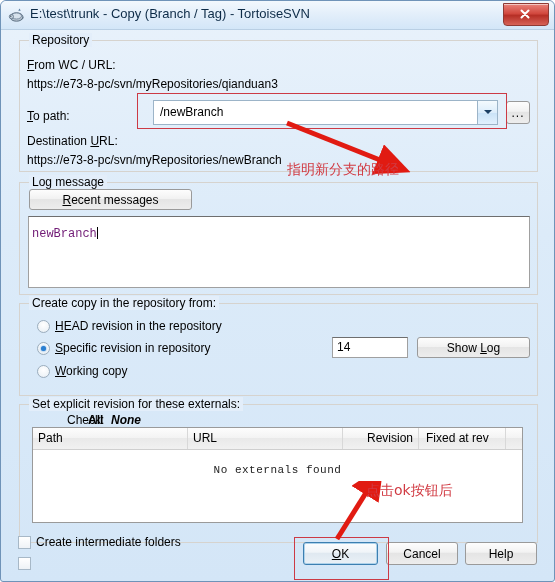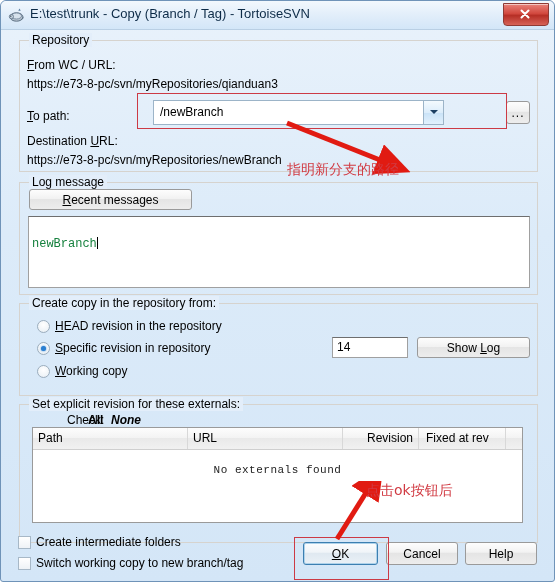--- a/index.html
+++ b/index.html
@@ -140,21 +140,21 @@
     text-align:center;
     font-family:"Liberation Mono",monospace;font-size:11px;
     color:#222;letter-spacing:.5px;
   }
   
   .logarea{
     position:absolute;box-sizing:border-box;
     border:1px solid #a0a0a0;border-top-color:#6e6e6e;
     background:#fff;
     font-family:"Liberation Mono",monospace;font-size:12px;
-    padding:20px 3px;color:#15803d;
+    padding:10px 3px;color:#701a75;
     white-space:pre;
   }
   .caret{
     display:inline-block;width:1px;height:12px;
     background:#000;vertical-align:-2px;
   }
   
   .anno-box{
     position:absolute;box-sizing:border-box;
     border:1px solid #cc3a45;
@@ -198,21 +198,21 @@
 
     <div class="group" style="left:18px;top:11px;width:519px;height:132px;">
       <span class="group-title">Repository</span>
     </div>
 
     <span class="lbl" style="left:26px;top:29px;"><span class="u">F</span>rom WC / URL:</span>
     <span class="lbl" style="left:26px;top:48px;">https://e73-8-pc/svn/myRepositories/qianduan3</span>
 
     <span class="lbl" style="left:26px;top:80px;"><span class="u">T</span>o path:</span>
 
-    <div class="combo" style="left:152px;top:71px;width:291px;height:25px;">
+    <div class="combo" style="left:152px;top:71px;width:345px;height:25px;">
       <span class="val">/newBranch</span>
       <span class="arrowbtn"></span>
     </div>
 
     <div class="btn" style="left:505px;top:72px;width:24px;height:23px;">
       <span class="dots">...</span>
     </div>
 
     <span class="lbl" style="left:26px;top:105px;">Destination <span class="u">U</span>RL:</span>
     <span class="lbl" style="left:26px;top:124px;">https://e73-8-pc/svn/myRepositories/newBranch</span>
@@ -264,21 +264,20 @@
         <span class="col" style="left:388px;width:85px;">Fixed at rev</span>
         <span class="col" style="left:473px;width:16px;border-right:none;"></span>
       </div>
       <span class="empty-msg">No externals found</span>
     </div>
 
     <span class="cb" style="left:17px;top:507px;"></span>
     <span class="lbl" style="left:35px;top:506px;">Create intermediate folders</span>
 
     <span class="cb" style="left:17px;top:528px;"></span>
-    <span class="lbl" style="left:35px;top:527px;">Switch working copy to new branch/tag</span>
 
     <div class="btn focus" style="left:302px;top:513px;width:75px;height:23px;">
       <span>
         <span class="u">O</span>K</span>
     </div>
     <div class="btn" style="left:385px;top:513px;width:72px;height:23px;">
       <span>Cancel</span>
     </div>
     <div class="btn" style="left:464px;top:513px;width:72px;height:23px;">
       <span>Help</span>

